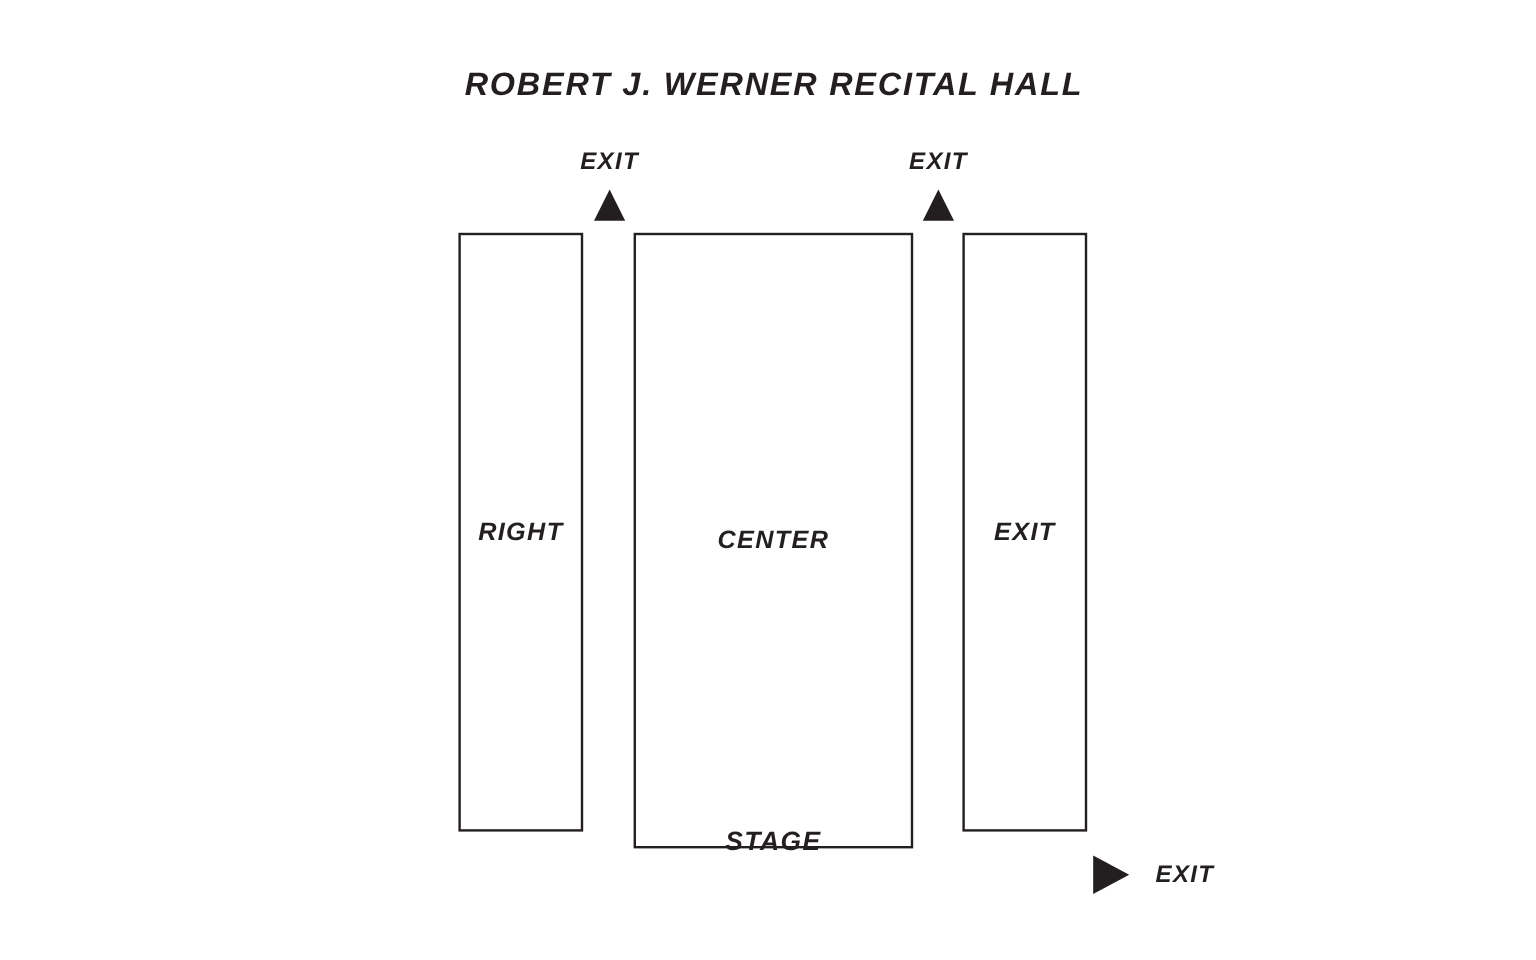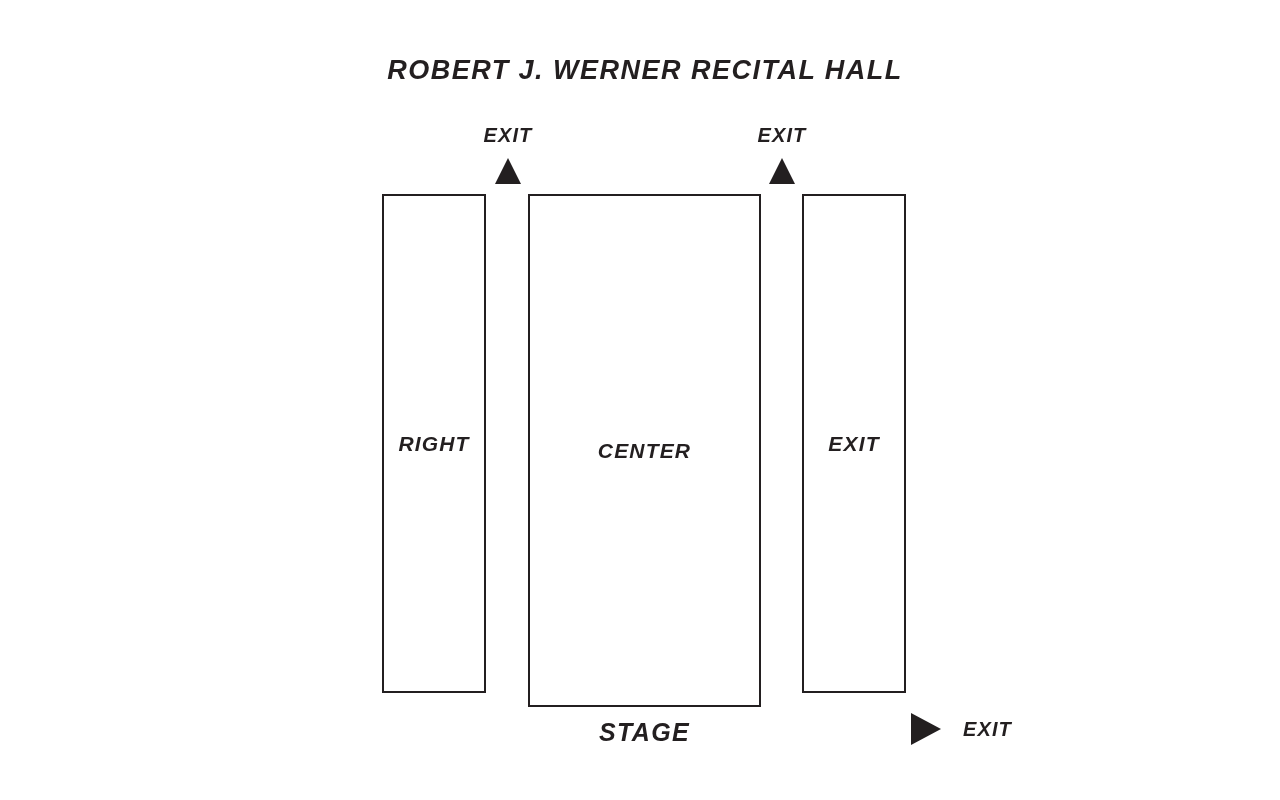--- a/index.html
+++ b/index.html
@@ -85,24 +85,24 @@
     border-bottom: 26px solid #231f20;
   }
 
   #exit-top-right { left: 448px; top: 125px; }
   #exit-top-left  { left: 722px; top: 125px; }
 
   
   #stage-label {
     position: absolute;
     left: 528px;
-    top: 718px;
+    top: 688px;
     width: 233px;
     text-align: center;
-    font-size: 25px;
+    font-size: 22px;
     font-weight: bold;
     letter-spacing: 0.055em;
     color: #231f20;
     white-space: nowrap;
   }
 
   
   #exit-bottom-right {
     position: absolute;
     left: 911px;

